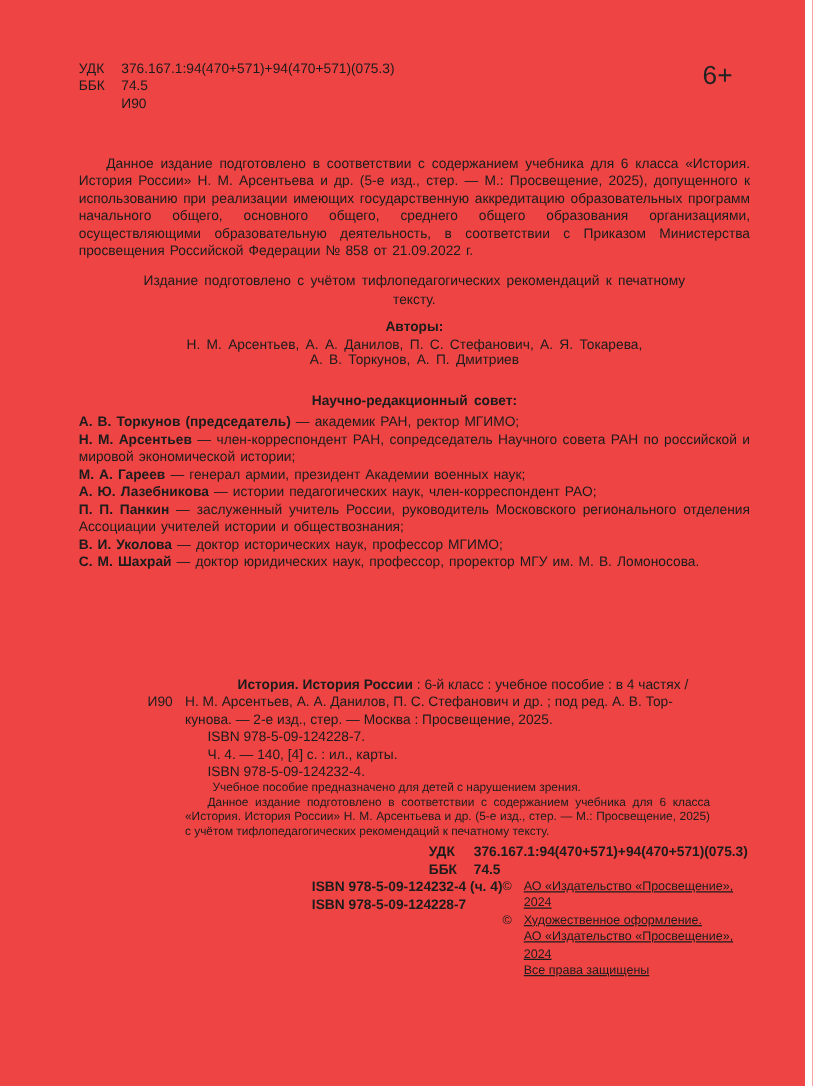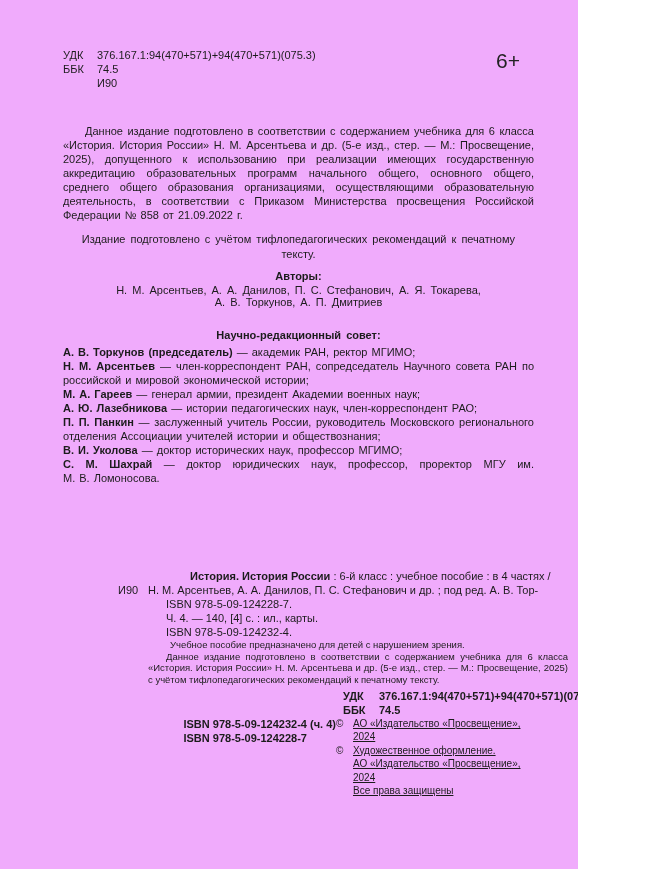--- a/index.html
+++ b/index.html
@@ -3,21 +3,21 @@
 <meta charset="utf-8">
 <style>
   html, body { margin: 0; padding: 0; }
   body {
     width: 650px; height: 869px;
     background: #ffffff;
     font-family: "Liberation Sans", "DejaVu Sans", sans-serif;
     color: #1c1c1c;
     -webkit-font-smoothing: antialiased;
   }
-  .page { position: relative; width: 578px; height: 869px; overflow: hidden; background: #f0abfc; }
+  .page { position: relative; width: 644px; height: 869px; overflow: hidden; background: #ef4444; }
   .content { padding: 48px 44px 0 63px;  }
 
   
   .top-row { display: flex; justify-content: space-between; align-items: flex-start; }
   .codes { font-size: 11px; line-height: 14px; white-space: nowrap; }
   .code-label { display: inline-block; width: 34px; }
   .book-code { padding-left: 34px; }
   .age-badge { font-size: 21px; line-height: 22px; color: #222; margin-top: 2px; margin-right: 14px; }
 
   
@@ -92,20 +92,21 @@
       <p><b>М.&nbsp;А.&nbsp;Гареев</b> <span>— генерал армии, президент Академии военных наук;</span></p>
       <p><b>А.&nbsp;Ю.&nbsp;Лазебникова</b> <span>— истории педагогических наук, член-корреспондент РАО;</span></p>
       <p><b>П.&nbsp;П.&nbsp;Панкин</b> <span>— заслуженный учитель России, руководитель Московского регионального отделения Ассоциации учителей истории и обществознания;</span></p>
       <p><b>В.&nbsp;И.&nbsp;Уколова</b> <span>— доктор исторических наук, профессор МГИМО;</span></p>
       <p><b>С.&nbsp;М.&nbsp;Шахрай</b> <span>— доктор юридических наук, профессор, проректор МГУ им. М.&nbsp;В.&nbsp;Ломоносова.</span></p>
     </div>
 
     <div class="catalog">
       <div class="cat-line cat-title"><b>История. История России</b><span> : 6-й класс : учебное пособие : в 4 частях /</span></div>
       <div class="cat-line cat-hang"><span class="cat-code">И90</span><span>Н. М. Арсентьев, А. А. Данилов, П. С. Стефанович и др. ; под ред. А. В. Тор-</span></div>
+      <div class="cat-line">кунова. — 2-е изд., стер. — Москва : Просвещение, 2025.</div>
       <div class="cat-line cat-ind">ISBN 978-5-09-124228-7.</div>
       <div class="cat-line cat-ind">Ч. 4. — 140, [4] с. : ил., карты.</div>
       <div class="cat-line cat-ind">ISBN 978-5-09-124232-4.</div>
       <div class="cat-note1">Учебное пособие предназначено для детей с нарушением зрения.</div>
       <p class="cat-note2">Данное издание подготовлено в соответствии с содержанием учебника для 6 класса «История. История России» Н. М. Арсентьева и др. (5-е изд., стер. — М.: Просвещение, 2025) с учётом тифлопедагогических рекомендаций к печатному тексту.</p>
     </div>
 
     <div class="bottom-codes">
       <div><span class="bcl">УДК</span><span>376.167.1:94(470+571)+94(470+571)(075.3)</span></div>
       <div><span class="bcl">ББК</span><span>74.5</span></div>

